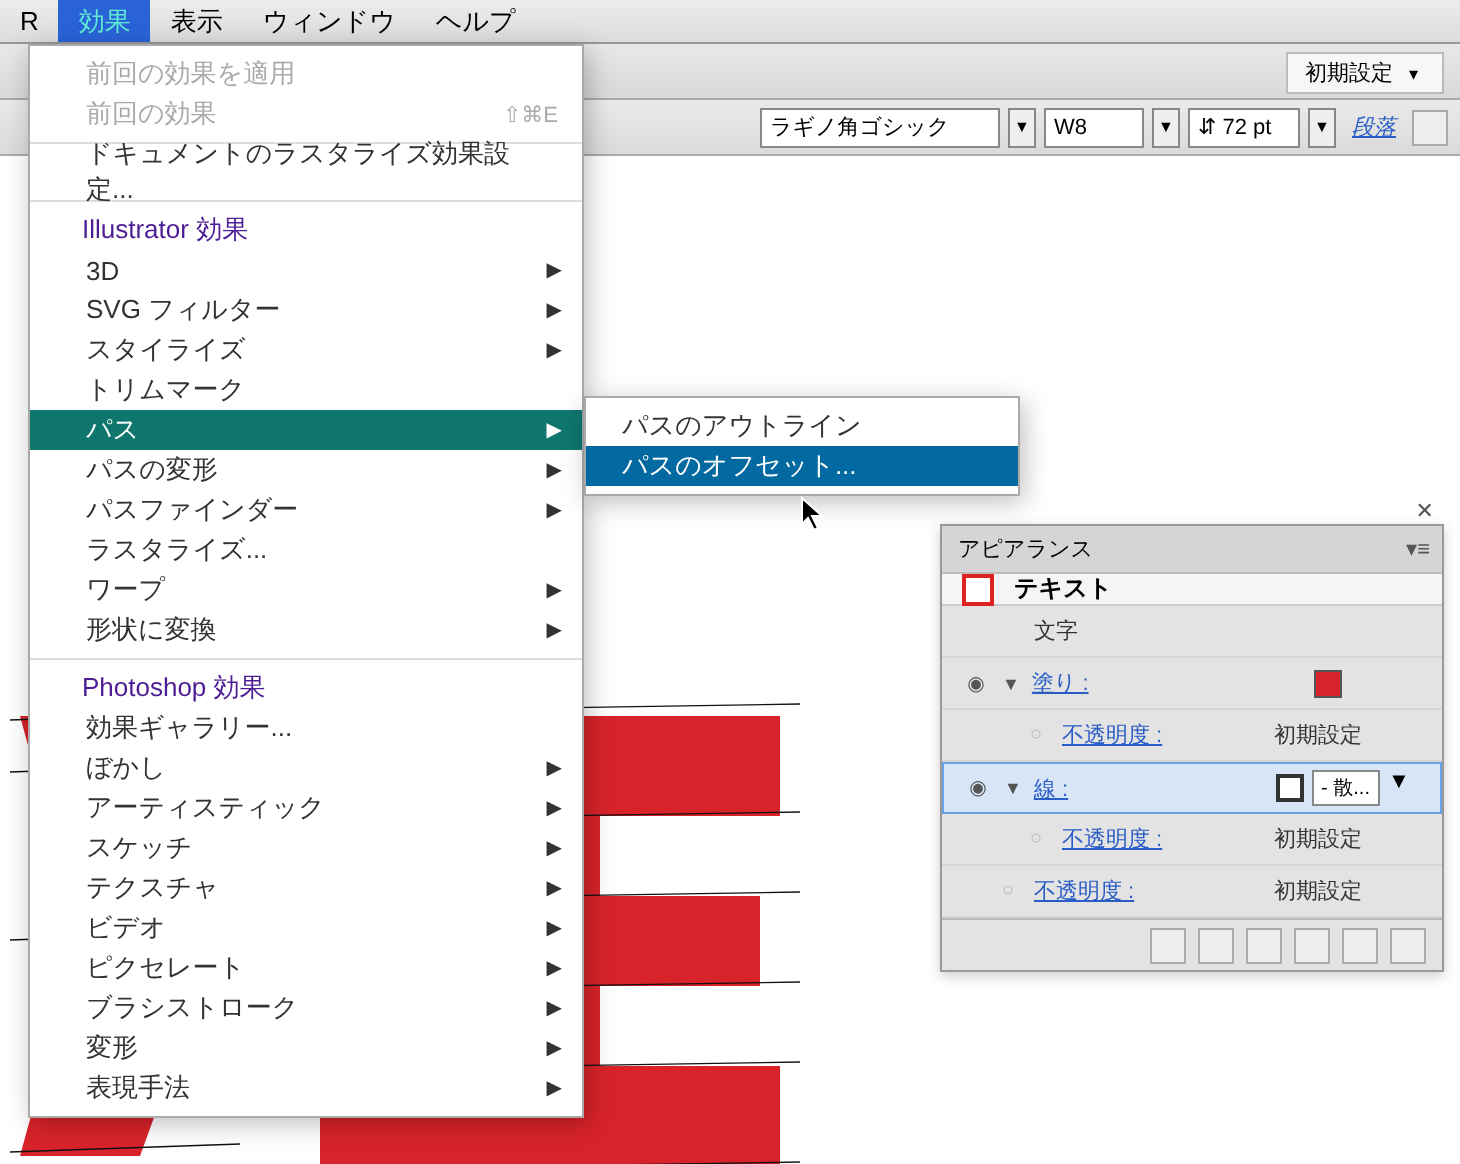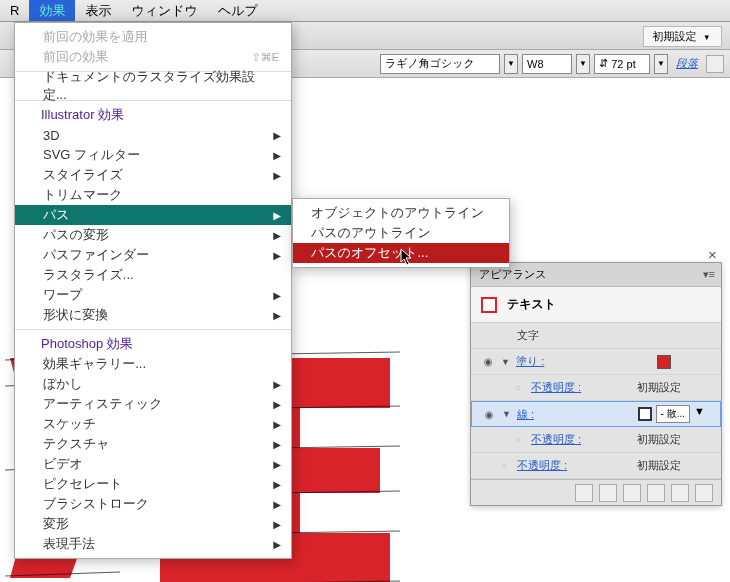--- a/index.html
+++ b/index.html
@@ -26,34 +26,34 @@
 .dropdown .row { height: 20px; display: flex; align-items: center; padding: 0 20px 0 28px; font-size: 13px; position: relative; color: #333; }
 .dropdown .row.dis { color: #aaa; }
 .dropdown .row.sec { color: #4c1d95; padding-left: 26px; }
 .dropdown .row.sel { background: #0f766e; color: #fff; }
 .dropdown .row .arr { position: absolute; right: 10px; font-size: 10px; }
 .dropdown .row .sc { position: absolute; right: 12px; font-size: 11px; color: #aaa; }
 .dropdown hr { border: none; border-top: 1px solid #ddd; margin: 4px 0; }
 
 .submenu { position: absolute; left: 292px; top: 198px; width: 218px; background: #fff; border: 1px solid #aaa; box-shadow: 2px 3px 12px rgba(0,0,0,.25); z-index: 101; padding: 4px 0; }
 .submenu .row { height: 20px; display: flex; align-items: center; padding: 0 14px 0 18px; font-size: 13px; color: #333; }
-.submenu .row.sel { background: #b91c1c; color: #fff; }
+.submenu .row.sel { background: #0369a1; color: #fff; }
 
 .cursor { position: absolute; left: 400px; top: 248px; z-index: 200; width: 14px; height: 18px; }
 .cursor svg { width: 100%; height: 100%; }
 
 .canvas { position: absolute; left: 0; top: 78px; width: 730px; height: 504px; background: #fff; z-index: 1; }
 .redshape { position: absolute; width: 420px; height: 260px; left: 0; top: 250px; }
 .redshape svg { width: 100%; height: 100%; }
 
 .panel { position: absolute; right: 8px; top: 262px; width: 252px; background: #e3e3e3; border: 1px solid #999; z-index: 50; box-shadow: 0 2px 6px rgba(0,0,0,.2); }
 .panel .tab { background: #d5d5d5; height: 24px; display: flex; align-items: center; padding: 0 8px; font-size: 11px; border-bottom: 1px solid #bbb; position: relative; }
 .panel .tab .x { position: absolute; right: 4px; top: -14px; font-size: 11px; color: #555; }
 .panel .tab .mn { position: absolute; right: 6px; font-size: 11px; color: #555; }
-.panel .hdr { background: #f5f5f5; height: 36px; display: flex; align-items: center; gap: 10px; padding: 0 10px; border-bottom: 1px solid #ccc; }
+.panel .hdr { background: #f5f5f5; height: 16px; display: flex; align-items: center; gap: 10px; padding: 0 10px; border-bottom: 1px solid #ccc; }
 .panel .hdr .sw { width: 16px; height: 16px; border: 2px solid #d22; background: #fff; }
 .panel .hdr .tt { font-weight: bold; font-size: 12px; }
 .panel .line { height: 26px; display: flex; align-items: center; padding: 0 10px; gap: 6px; font-size: 11px; border-bottom: 1px solid #d5d5d5; }
 .panel .line.sel { background: #d8e5f7; border: 1px solid #6aa0e8; }
 .panel .eye { width: 14px; height: 14px; display: flex; align-items: center; justify-content: center; }
 .panel .eye.on::before { content: "◉"; font-size: 10px; color: #555; }
 .panel .eye.off::before { content: "○"; font-size: 10px; color: #bbb; }
 .panel .tri { font-size: 9px; color: #555; }
 .panel .lab { color: #2a5dc6; text-decoration: underline; }
 .panel .plain { color: #333; }
@@ -149,21 +149,20 @@
       <div class="row">ビデオ<span class="arr">▶</span></div>
       <div class="row">ピクセレート<span class="arr">▶</span></div>
       <div class="row">ブラシストローク<span class="arr">▶</span></div>
       <div class="row">変形<span class="arr">▶</span></div>
       <div class="row">表現手法<span class="arr">▶</span></div>
     </div>
 </div>
 
 <div class="submenu">
   <div id="sub-items">
-      <div class="row">オブジェクトのアウトライン</div>
       <div class="row">パスのアウトライン</div>
       <div class="row sel">パスのオフセット...</div>
     </div>
 </div>
 
 <div class="cursor">
   <svg viewBox="0 0 14 18">
       <path fill="#000" stroke="#fff" stroke-width="1" d="M1 1 L1 14 L4 11 L7 17 L9 16 L6 10 L11 10 Z"></path>
     </svg>
 </div>

